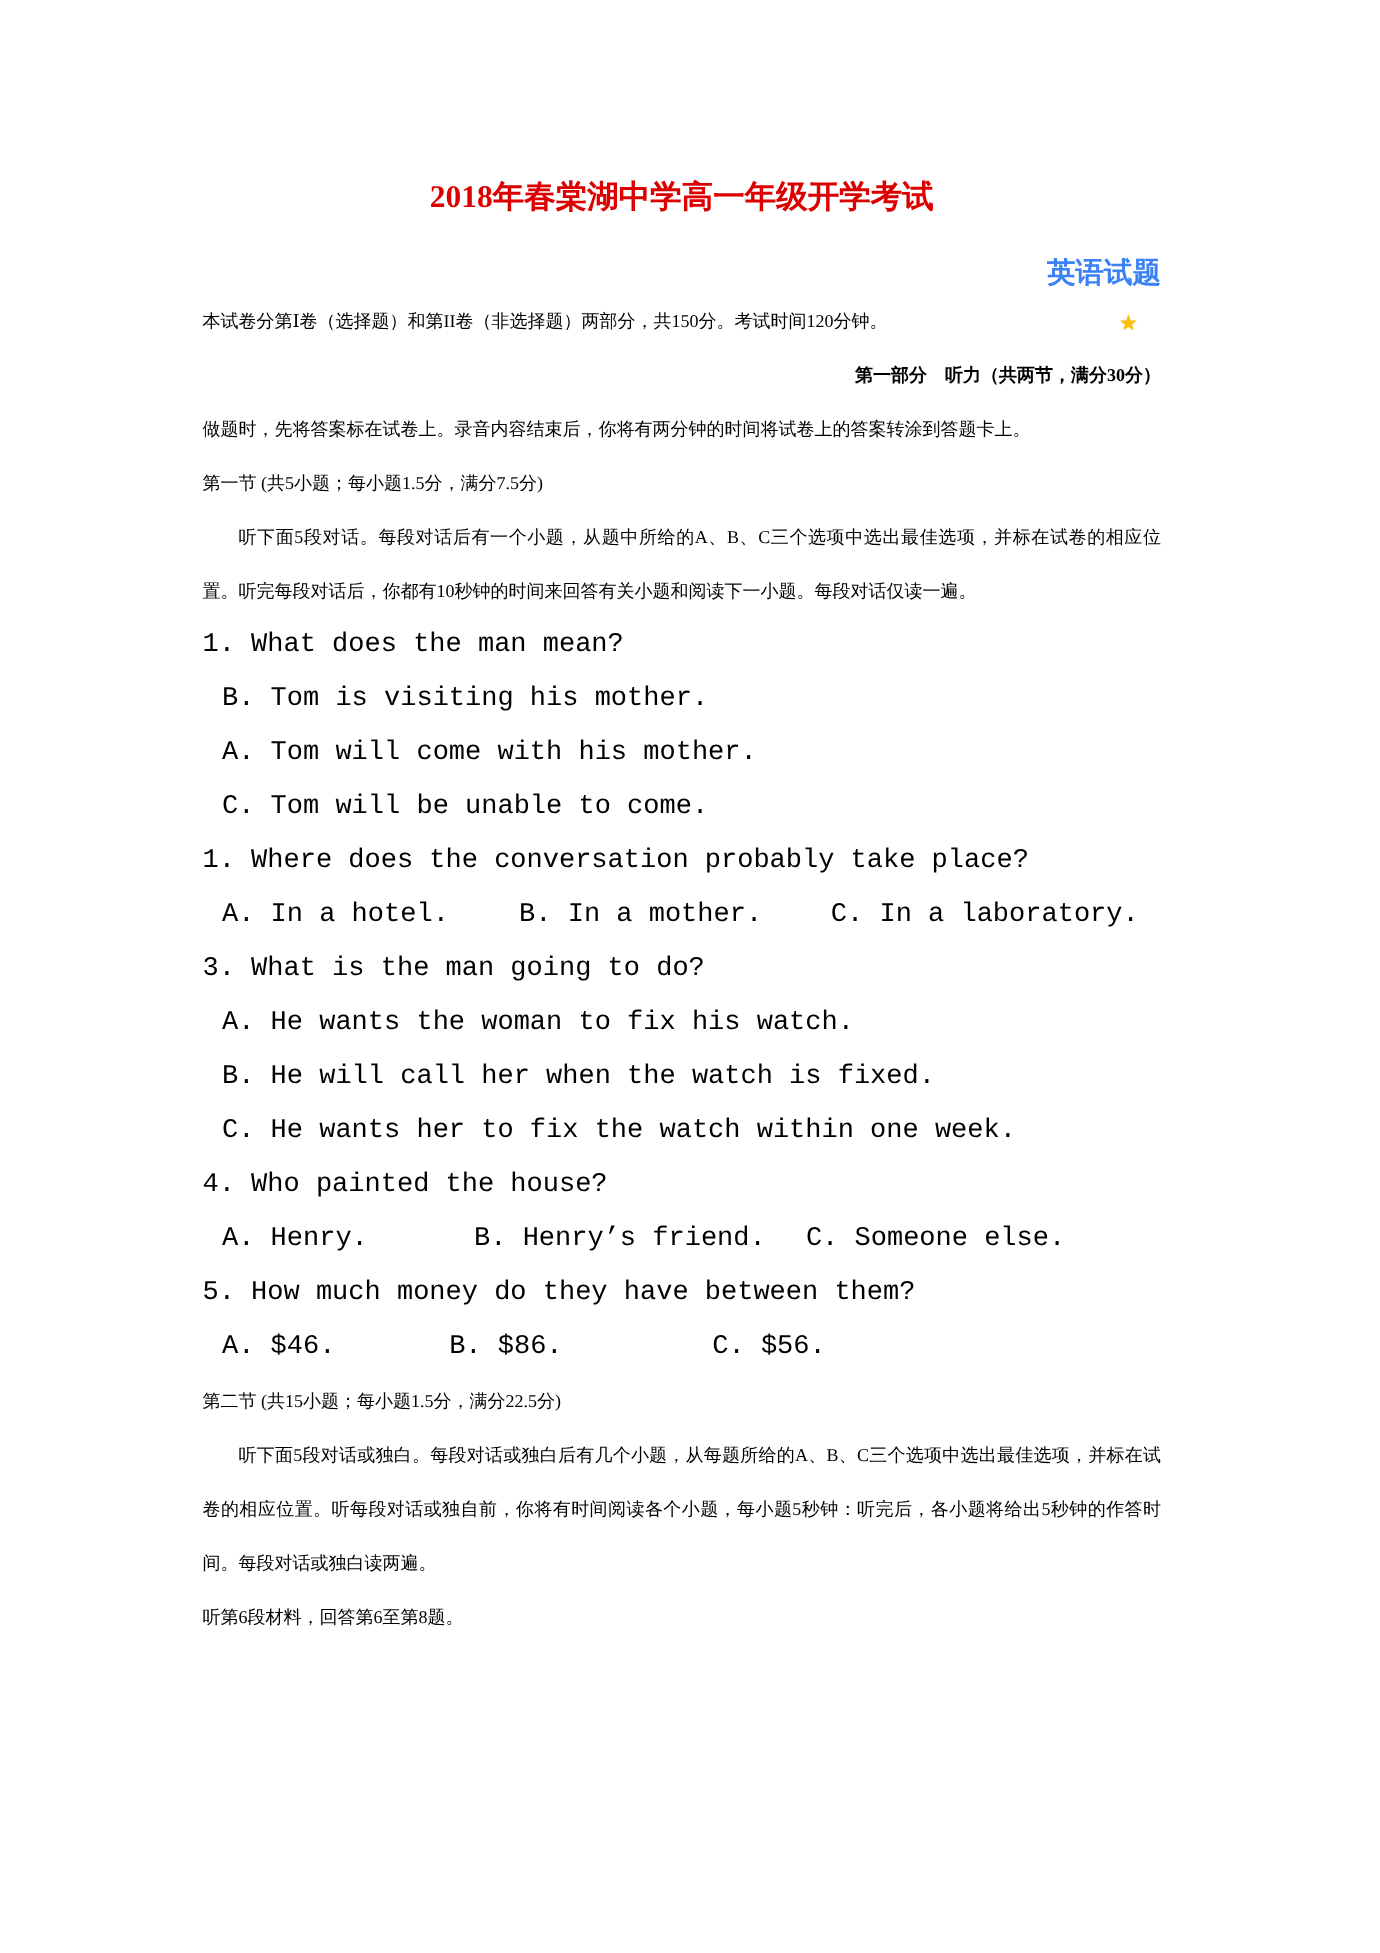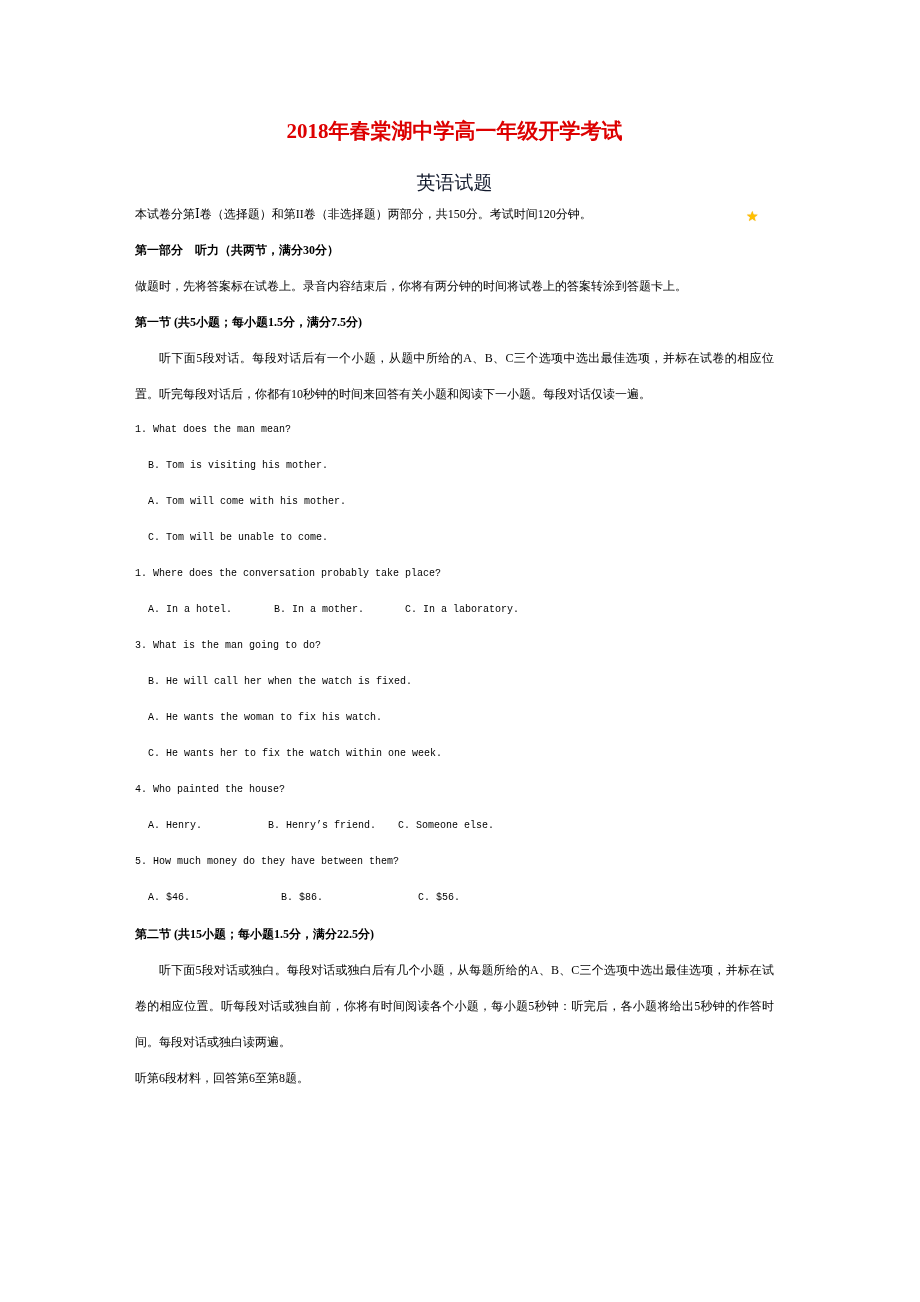--- a/index.html
+++ b/index.html
@@ -24,54 +24,54 @@
   .title {
     margin: 0;
     text-align: center;
     font-size: 21px;
     line-height: 26px;
     font-weight: bold;
     color: #dd0000;
   }
   .subtitle {
     margin: 26px 0 0 0;
-    text-align: center;
+    text-align: right;
     font-size: 19px;
     line-height: 26px;
-    font-weight: normal;
-    color: #0f172a;
+    font-weight: bold;
+    color: #3b82f6;
   }
   .body-start { margin-top: 11px; }
   .cn {
     margin: 0;
     font-size: 12px;
     line-height: 36px;
     text-align: justify;
   }
   .cn.center {
-    text-align: left;
+    text-align: right;
     font-weight: bold;
   }
-  .cn.bold { font-weight: bold; }
+  .cn.bold { font-weight: normal; }
   .cn.indent { text-indent: 2em; }
   .en {
     margin: 0;
     font-family: "Liberation Mono", "DejaVu Sans Mono", monospace;
-    font-size: 10px;
+    font-size: 18px;
     line-height: 36px;
     white-space: nowrap;
     text-align: left;
   }
   .en.opt { padding-left: 13px; }
   .inline span { display: inline-block; }
   .q2 span:nth-child(1) { margin-right: 36px; }
   .q2 span:nth-child(2) { margin-right: 35px; }
   .q4 span:nth-child(1) { margin-right: 60px; }
   .q4 span:nth-child(2) { margin-right: 16px; }
-  .q5 span:nth-child(1) { margin-right: 85px; }
+  .q5 span:nth-child(1) { margin-right: 65px; }
   .q5 span:nth-child(2) { margin-right: 89px; }
   .star {
     position: absolute;
     left: 746px;
     top: 210px;
     font-size: 14px;
     line-height: 14px;
     color: #ffc000;
     text-shadow: 0 0 1px #e8a000;
   }
@@ -106,22 +106,22 @@
     <p class="en stem">1. Where does the conversation probably take place?</p>
     <p class="en opt inline q2">
       <span>A. In a hotel.</span>
       <span>B. In a mother.</span>
       <span>C. In a laboratory.</span>
     </p>
   </div>
 
   <div>
     <p class="en stem">3. What is the man going to do?</p>
+    <p class="en opt">A. He wants the woman to fix his watch.</p>
     <p class="en opt">B. He will call her when the watch is fixed.</p>
-    <p class="en opt">A. He wants the woman to fix his watch.</p>
     <p class="en opt">C. He wants her to fix the watch within one week.</p>
   </div>
 
   <div>
     <p class="en stem">4. Who painted the house?</p>
     <p class="en opt inline q4">
       <span>A. Henry.</span>
       <span>B. Henry’s friend.</span>
       <span>C. Someone else.</span>
     </p>

